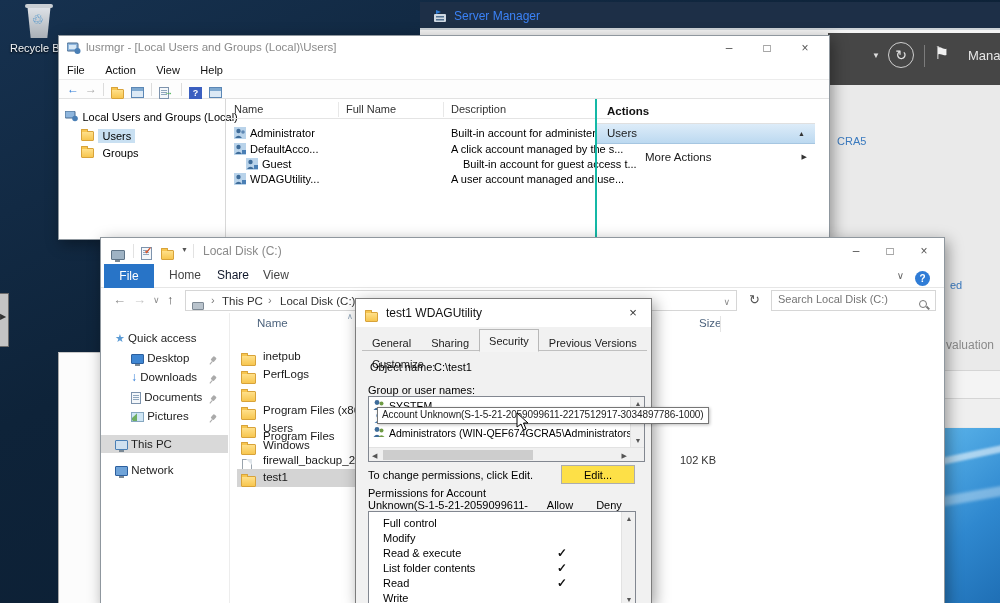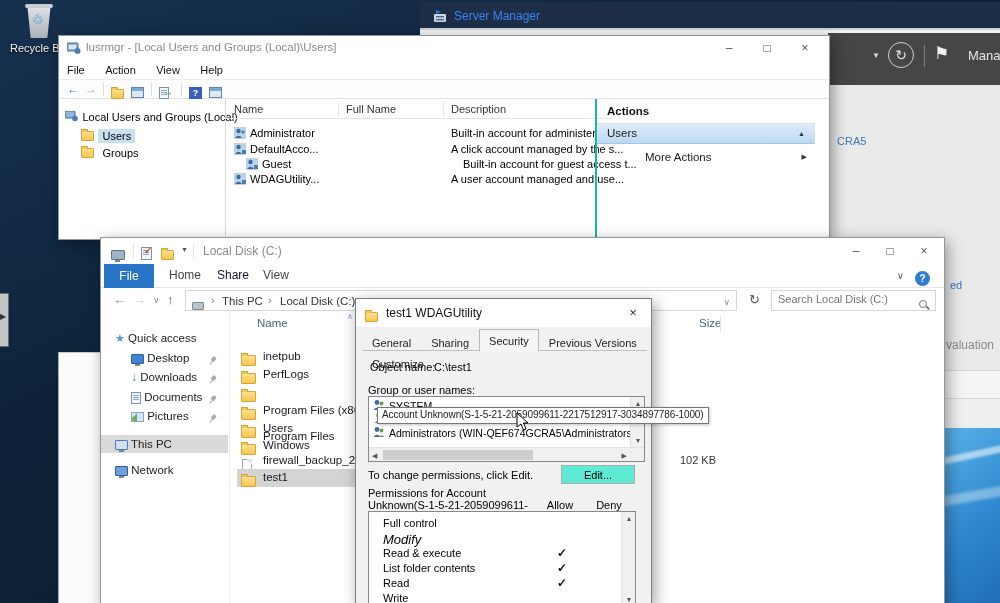--- a/index.html
+++ b/index.html
@@ -403,30 +403,30 @@
       </div>
 
       <div class="abs" style="left:0;bottom:0;width:275px;height:14px;background:#f0f0f0;border-top:1px solid #e2e2e2;">
         <span class="scroll-arrow" style="left:3px;top:3.5px;">◀</span>
         <span class="scroll-arrow" style="right:17px;top:3.5px;">▶</span>
         <div class="abs" style="left:14px;top:1.5px;width:150px;height:10px;background:#cdcdcd;"></div>
       </div>
     </div>
 
     <span class="abs" style="left:12px;top:170px;font-size:11px;color:#000;">To change permissions, click Edit.</span>
-    <button class="abs" style="left:205px;top:166px;width:74px;height:19px;background:#5eead4;border:1px solid #adadad;font-size:11px;color:#000;font-family:'Liberation Sans',sans-serif;">Edit...</button>
+    <button class="abs" style="left:205px;top:166px;width:74px;height:19px;background:#fde047;border:1px solid #adadad;font-size:11px;color:#000;font-family:'Liberation Sans',sans-serif;">Edit...</button>
 
     <span class="abs" style="left:12px;top:188px;font-size:11px;color:#000;">Permissions for Account</span>
     <span class="abs" style="left:12px;top:200px;width:160px;overflow:hidden;white-space:nowrap;font-size:11px;color:#000;">Unknown(S-1-5-21-2059099611-2</span>
     <span class="abs" style="left:183px;top:200px;width:42px;text-align:center;font-size:11px;color:#000;">Allow</span>
     <span class="abs" style="left:232px;top:200px;width:42px;text-align:center;font-size:11px;color:#000;">Deny</span>
 
     <div class="abs" style="left:12px;top:212px;width:268px;height:96px;background:#fff;border:1px solid #828790;">
       <div class="abs" style="left:14px;top:5px;font-size:11px;color:#000;">Full control</div>
-      <div class="abs" style="left:14px;top:20px;font-size:13px;color:#000;font-style:italic;">Modify</div>
+      <div class="abs" style="left:14px;top:20px;font-size:11px;color:#000;">Modify</div>
       <div class="abs" style="left:14px;top:35px;font-size:11px;color:#000;">Read &amp; execute</div>
       <div class="abs" style="left:14px;top:50px;font-size:11px;color:#000;">List folder contents</div>
       <div class="abs" style="left:14px;top:65px;font-size:11px;color:#000;">Read</div>
       <div class="abs" style="left:14px;top:80px;font-size:11px;color:#000;">Write</div>
       <span class="abs chk" style="left:178px;top:34px;width:30px;text-align:center;">✓</span>
       <span class="abs chk" style="left:178px;top:49px;width:30px;text-align:center;">✓</span>
       <span class="abs chk" style="left:178px;top:64px;width:30px;text-align:center;">✓</span>
       <div class="abs" style="right:0;top:0;width:14px;height:94px;background:#f0f0f0;border-left:1px solid #e2e2e2;">
         <span class="scroll-arrow" style="left:0;top:3px;width:14px;">▲</span>
         <span class="scroll-arrow" style="left:0;bottom:3px;width:14px;">▼</span>

